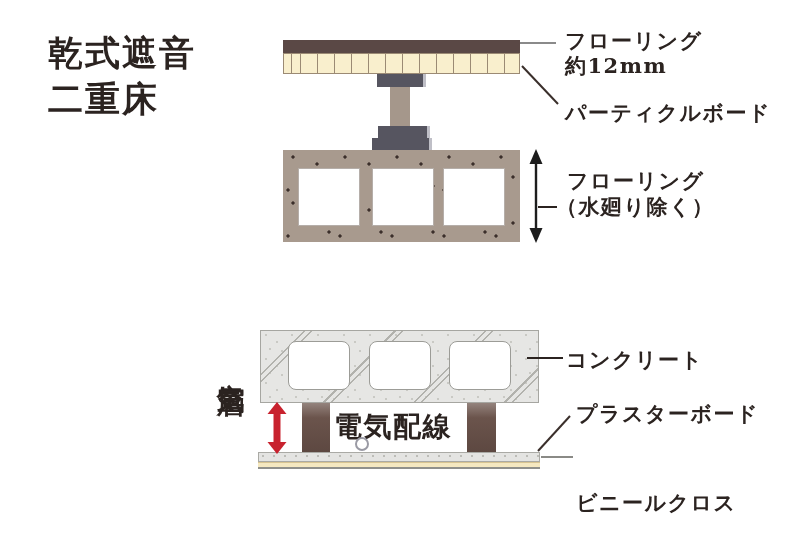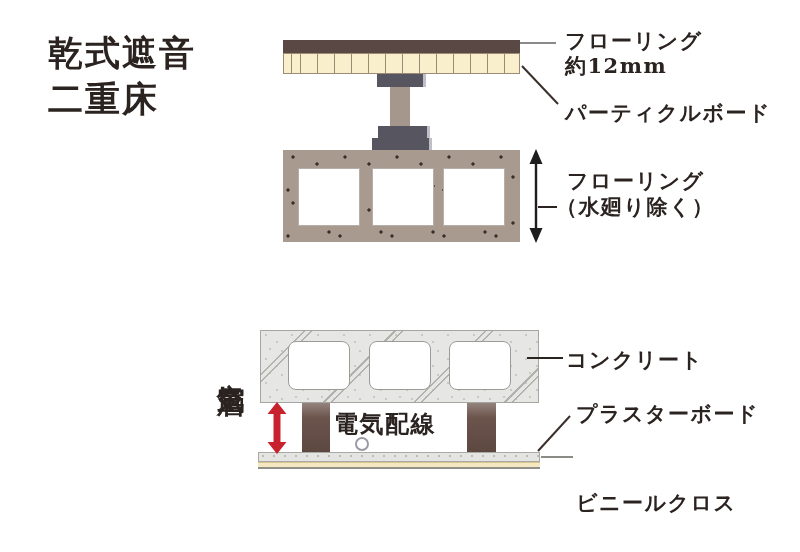--- a/index.html
+++ b/index.html
@@ -65,21 +65,21 @@
       radial-gradient(circle 1.4px at 21px 20px,#c9c9c4 98%, transparent);
     background-size:auto,26px 24px,26px 24px,26px 24px,26px 24px;
   }
   .co-void{
     position:absolute;top:10px;width:62px;height:49px;background:#ffffff;
     border:1.5px solid #9c9c97;border-radius:8px;box-sizing:border-box;
   }
   .hanger{background:linear-gradient(to bottom,#94837d 0,#6b544c 30%,#5d4841 100%);}
   .hanger-left {left:302px;top:403px;width:28px;height:49px;}
   .hanger-right{left:467px;top:403px;width:29px;height:49px;}
-  .wiring{left:334px;top:408px;font-size:24px;letter-spacing:1.5px;}
+  .wiring{left:334px;top:408px;font-size:28px;letter-spacing:1.5px;}
   .wire-circle{
     left:355px;top:437px;width:14px;height:14px;border-radius:50%;
     border:2px solid #9a9aa4;background:#ffffff;box-sizing:border-box;
   }
   .plasterboard{
     left:258px;top:452px;width:282px;height:10px;box-sizing:border-box;
     background-color:#e4e4e2;border:1px solid #aaaaa5;
     background-image:radial-gradient(circle 1px at 4px 3px,#bcbcb7 98%,transparent);
     background-size:11px 7px;
   }

